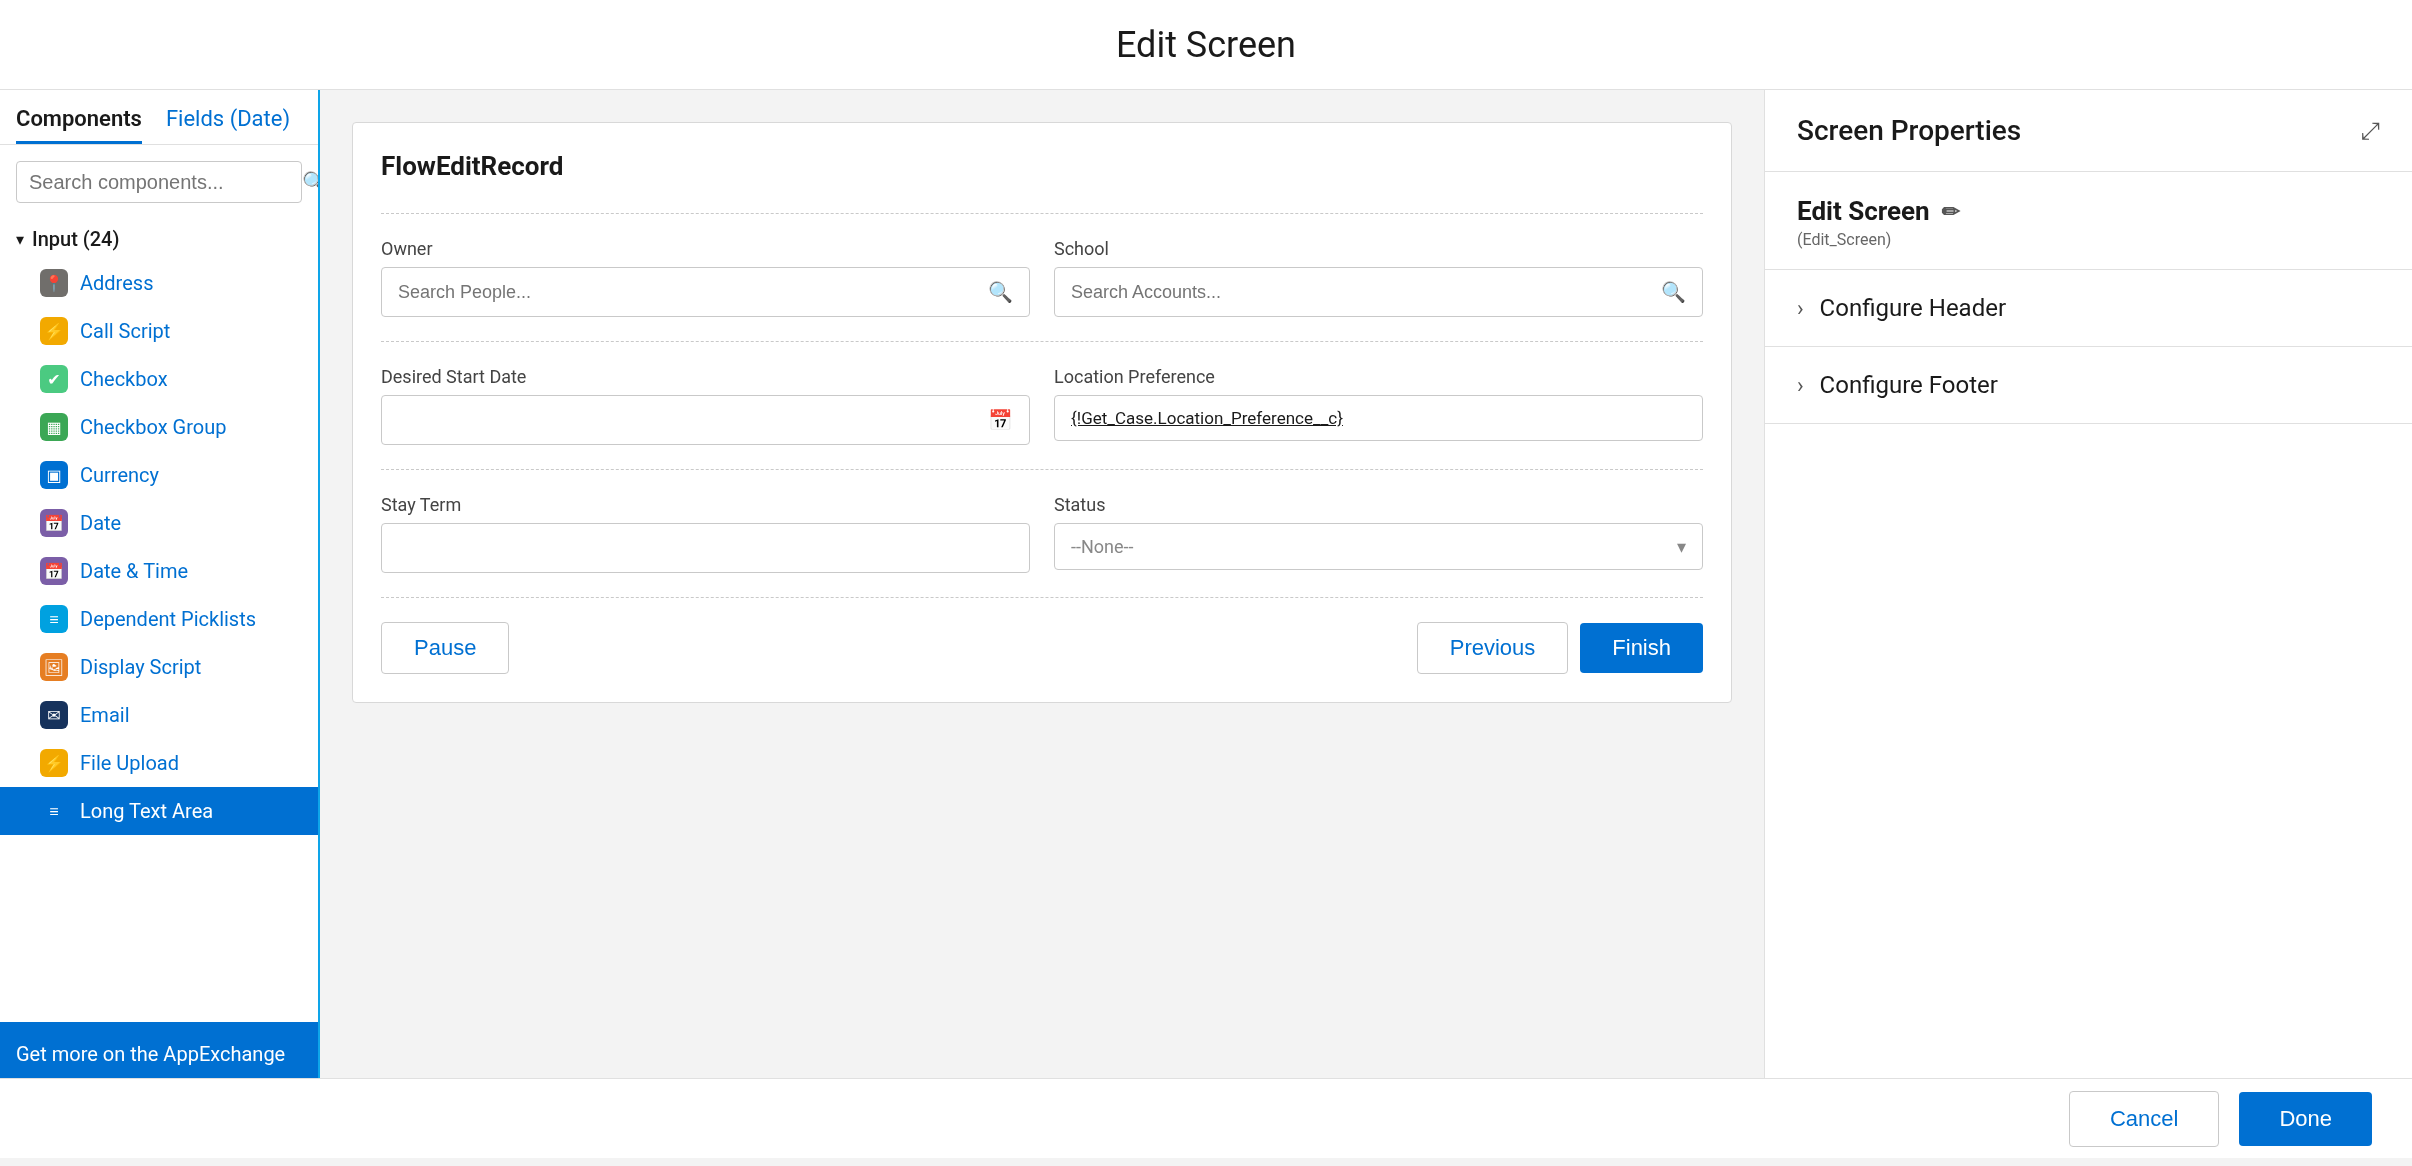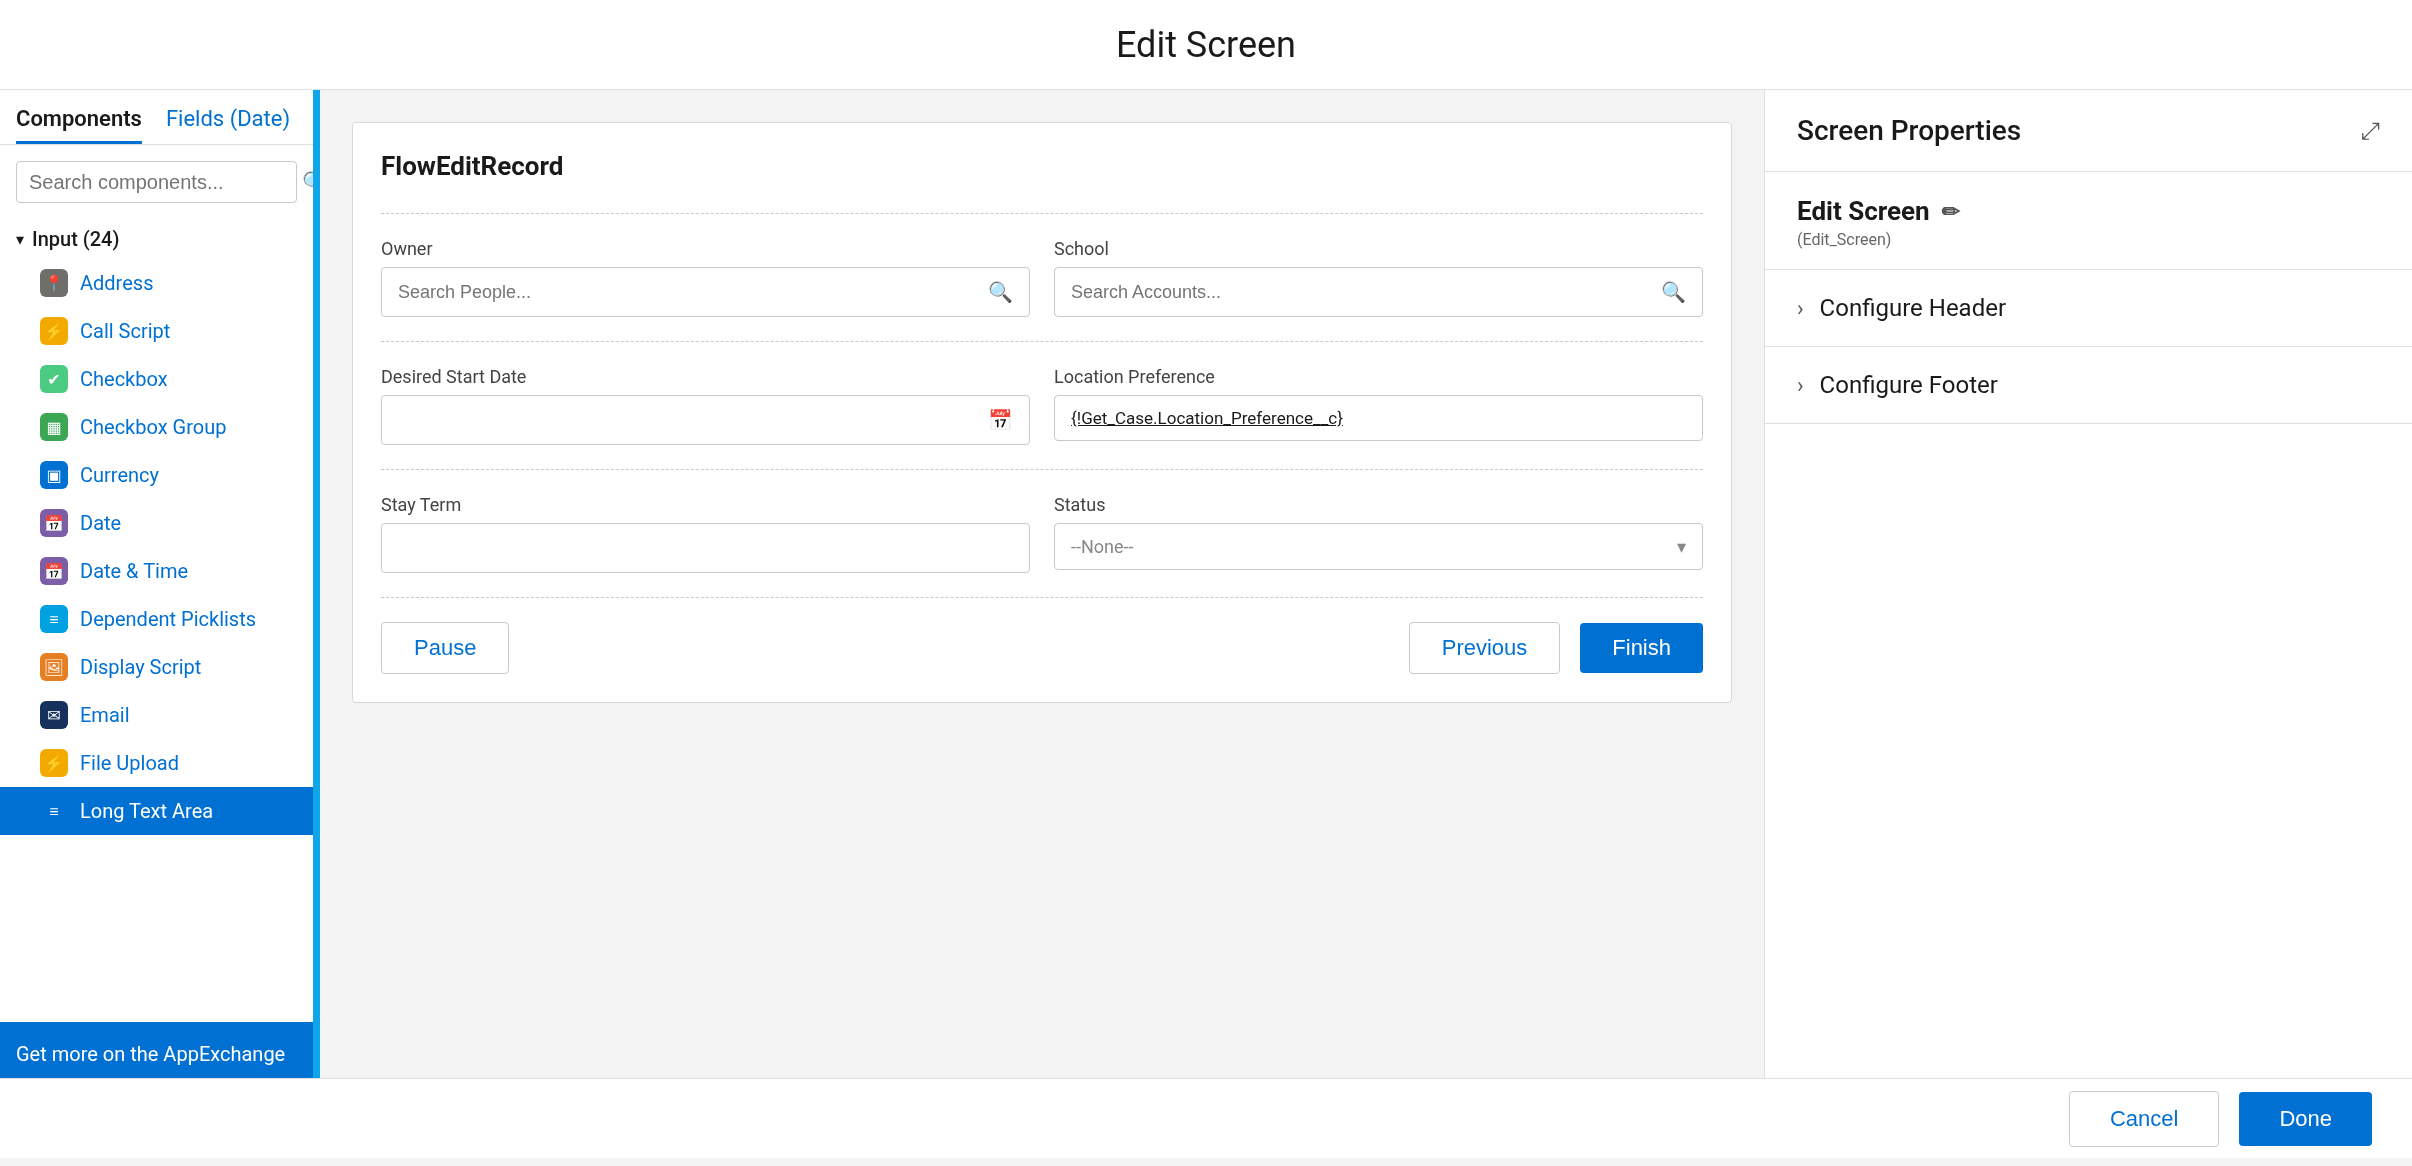--- a/index.html
+++ b/index.html
@@ -31,21 +31,21 @@
     
     .main-layout {
       display: flex;
       height: calc(1166px - 90px - 80px);
     }
 
     
     .left-sidebar {
       width: 320px;
       background: #ffffff;
-      border-right: 7px solid #0ea5e9;
+      border-right: 2px solid #0ea5e9;
       display: flex;
       flex-direction: column;
       overflow: hidden;
     }
     .sidebar-tabs {
       display: flex;
       border-bottom: 1px solid #e0e0e0;
       padding: 0 16px;
       padding-top: 16px;
       gap: 24px;
@@ -253,21 +253,21 @@
       background: #fff;
       color: #0070d2;
     }
     .btn-primary {
       background: #0070d2;
       color: #fff;
       border: none;
     }
     .btn-group-right {
       display: flex;
-      gap: 20px;
+      gap: 12px;
       align-items: center;
     }
 
     
     .right-panel {
       width: 648px;
       background: #ffffff;
       border-left: 1px solid #e0e0e0;
       display: flex;
       flex-direction: column;

